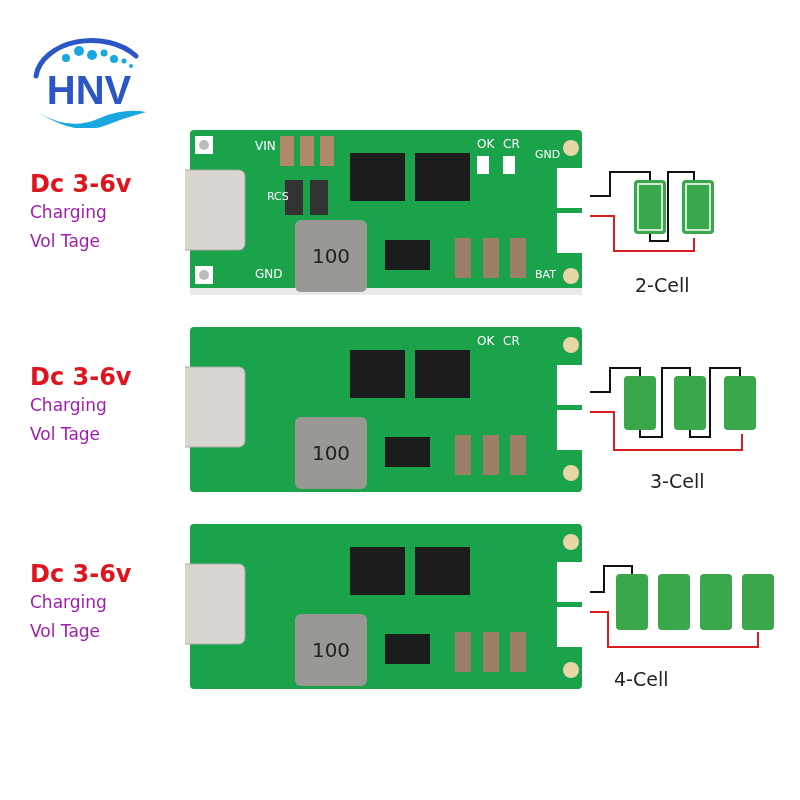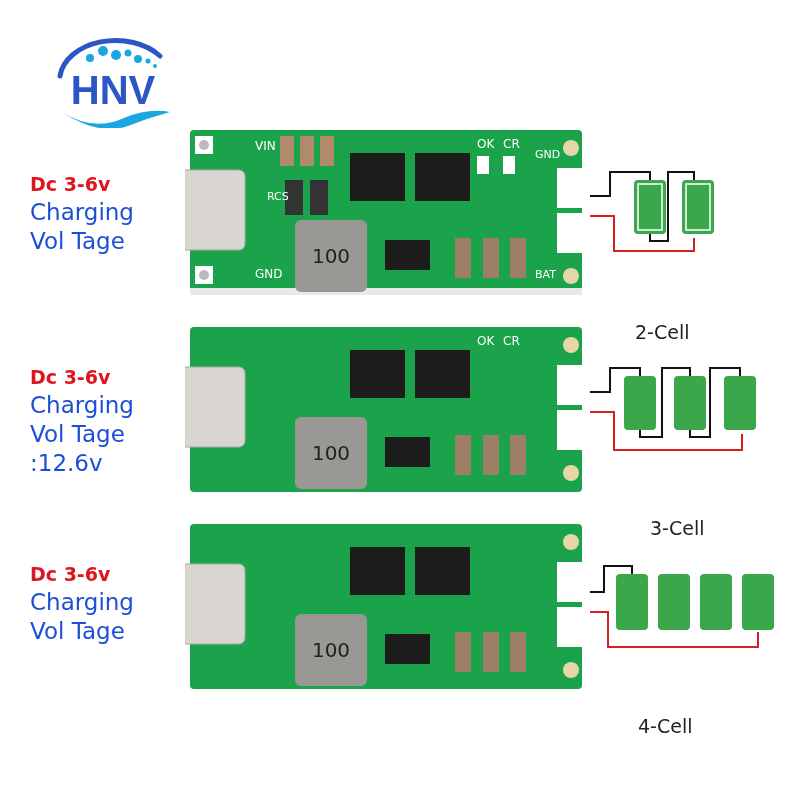--- a/index.html
+++ b/index.html
@@ -1,26 +1,26 @@
 <!DOCTYPE html>
 <html><head>
 <meta charset="utf-8">
 <style>
   html,body{margin:0;padding:0;background:#ffffff;}
   body{width:800px;height:800px;position:relative;overflow:hidden;font-family:"DejaVu Sans",sans-serif;}
-  .logo{position:absolute;left:48px;top:28px;width:130px;height:100px;}
+  .logo{position:absolute;left:24px;top:28px;width:130px;height:100px;}
   .logo svg{width:130px;height:100px;}
   .spec{position:absolute;left:30px;width:150px;}
-  .spec .dc{color:#e0141e;font-weight:bold;font-size:19px;line-height:28px;}
-  .spec .ln{color:#1d4ed8;font-size:23px;line-height:29px;}
+  .spec .dc{color:#e0141e;font-weight:bold;font-size:24px;line-height:28px;}
+  .spec .ln{color:#a21caf;font-size:17px;line-height:29px;}
   .board{position:absolute;left:185px;width:400px;height:170px;}
   .board svg{width:400px;height:170px;}
   .pack{position:absolute;left:590px;width:200px;height:140px;}
   .pack svg{width:200px;height:120px;display:block;}
-  .pack .lbl{position:absolute;font-size:19px;color:#222;margin-top:47px;}
+  .pack .lbl{position:absolute;font-size:19px;color:#222;}
 </style>
 </head>
 <body>
 
 <div class="logo">
   <svg viewBox="0 0 130 100">
     <path d="M12 48 A56 40 0 0 1 112 28" fill="none" stroke="#2a56c6" stroke-width="5" stroke-linecap="round"></path>
     <circle cx="42" cy="30" r="4" fill="#19a7e0"></circle>
     <circle cx="55" cy="23" r="5" fill="#19a7e0"></circle>
     <circle cx="68" cy="27" r="5" fill="#19a7e0"></circle>
@@ -89,21 +89,20 @@
         <rect x="96" y="18" width="24" height="46" fill="#3aa84a" stroke="#fff" stroke-width="1.5"></rect>
       </g>
   </svg>
   <div class="lbl" style="left:45px;top:108px;">2-Cell</div>
 </div>
 
 <div class="spec" style="top:363px;">
   <div class="dc">Dc 3-6v</div>
   <div class="ln">Charging</div>
   <div class="ln">Vol Tage</div>
-  <div class="ln">:12.6v</div>
 </div>
 <div class="board" style="top:325px;">
   <svg viewBox="0 0 400 170">
     <rect x="5" y="2" width="392" height="165" rx="4" fill="#1aa34a"></rect>
     <rect x="-10" y="42" width="70" height="80" rx="6" fill="#d9d6d2" stroke="#aaa"></rect>
     <rect x="110" y="92" width="72" height="72" rx="6" fill="#9a9894"></rect>
     <text x="146" y="135" text-anchor="middle" font-size="20" fill="#222">100</text>
     <rect x="165" y="25" width="55" height="48" fill="#1c1c1c"></rect>
       <rect x="230" y="25" width="55" height="48" fill="#1c1c1c"></rect>
     <rect x="200" y="112" width="45" height="30" fill="#1c1c1c"></rect>
@@ -156,14 +155,14 @@
 </div>
 <div class="pack" style="top:562px;">
   <svg viewBox="0 0 200 120">
     <path d="M0 30 H14 V4 H42 V12" fill="none" stroke="#111" stroke-width="2"></path>
     <path d="M0 50 H18 V85 H168 V70" fill="none" stroke="#d81e1e" stroke-width="2"></path>
     <rect x="26" y="12" width="32" height="56" rx="4" fill="#3aa84a"></rect>
     <rect x="68" y="12" width="32" height="56" rx="4" fill="#3aa84a"></rect>
     <rect x="110" y="12" width="32" height="56" rx="4" fill="#3aa84a"></rect>
     <rect x="152" y="12" width="32" height="56" rx="4" fill="#3aa84a"></rect>
   </svg>
-  <div class="lbl" style="left:48px;top:106px;">4-Cell</div>
+  <div class="lbl" style="left:24px;top:106px;">4-Cell</div>
 </div>
 
 </body></html>

